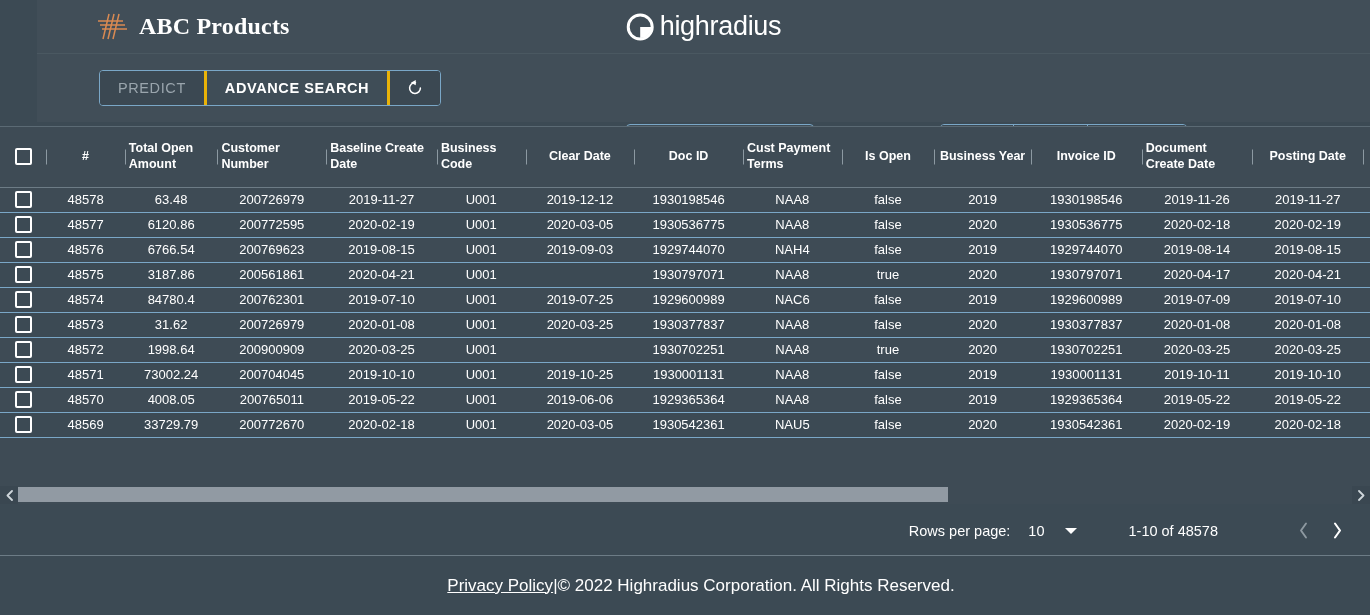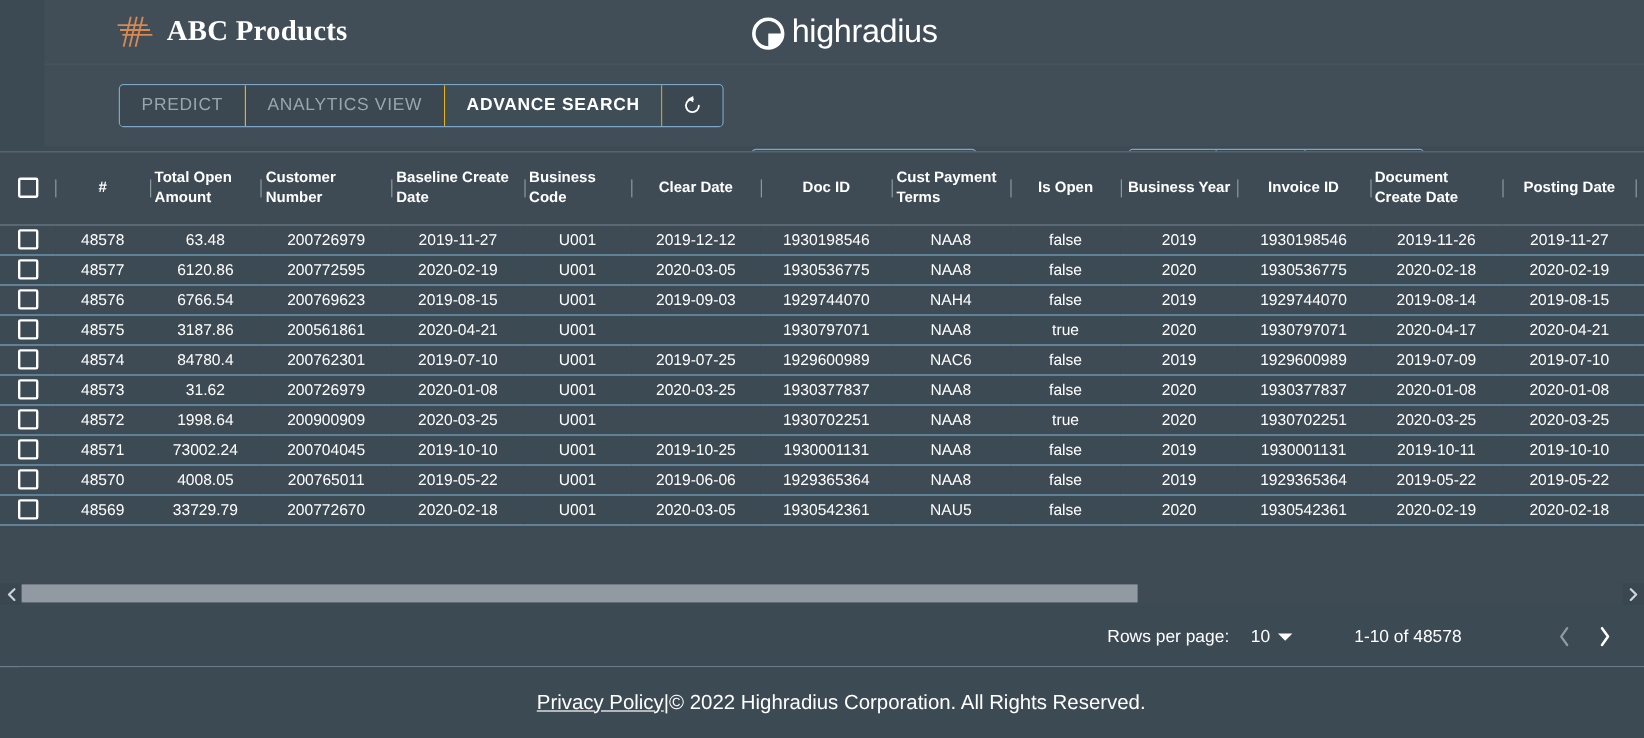--- a/index.html
+++ b/index.html
@@ -25,21 +25,21 @@
     font-family: "Liberation Serif", serif;
     font-weight: bold;
     font-size: 24px;
     color: #ffffff;
     margin-left: 10px;
     letter-spacing: 0.2px;
   }
   .hr-logo {
     position: absolute;
     left: 50%; transform: translateX(-50%);
-    display: flex; align-items: flex-end; gap: 6px;
+    display: flex; align-items: center; gap: 6px;
   }
   .hr-mark { width: 28px; height: 28px; display: block; }
   .hr-text { font-size: 27px; color: #ffffff; letter-spacing: -0.3px; font-weight: 300; }
 
   
   .toolbar {
     height: 68px; width: 100%;
     background: #414e58;
     position: relative;
     display: flex; align-items: center;
@@ -48,21 +48,21 @@
     display: flex;
     margin-left: 62px;
     border: 1px solid #7aa7c7;
     border-radius: 4px;
     overflow: hidden;
     height: 36px;
   }
   .btn-group button {
     background: #3b4852;
     border: none;
-    border-right: 1px solid #eab308;
+    border-right: 3px solid #eab308;
     color: #9aa5ad;
     font-size: 14.5px;
     letter-spacing: 0.6px;
     padding: 0 18px;
     height: 100%;
     cursor: pointer;
     font-family: "Liberation Sans", sans-serif;
   }
   .btn-group button:last-child { border-right: none; }
   .btn-group button.active { color: #ffffff; font-weight: bold; background: #3f4d57; }
@@ -204,21 +204,21 @@
     position: absolute; left: 0; top: 506px;
     width: 1370px; height: 50px;
     background: #3c4a54;
     display: flex; align-items: center; justify-content: flex-end;
     padding-right: 16px;
     border-bottom: 1px solid #6d7c86;
   }
   .pg-label { color: #ffffff; font-size: 14.5px; margin-right: 18px; }
   .pg-select {
     color: #ffffff; font-size: 14.5px;
-    display: flex; align-items: center; gap: 6px;
+    display: flex; align-items: center; gap: 20px;
     cursor: pointer; margin-right: 52px;
   }
   .caret { width: 0; height: 0; border-left: 6px solid transparent; border-right: 6px solid transparent; border-top: 6px solid #ffffff; }
   .pg-range { color: #ffffff; font-size: 14.5px; margin-right: 68px; text-align: center; }
   .pg-btn { width: 34px; height: 34px; display:flex; align-items:center; justify-content:center; cursor:pointer; }
   .pg-btn svg { width: 11px; height: 17px; display:block; }
 
   
   .footer {
     position: absolute; left: 16px; top: 556px;
@@ -259,21 +259,20 @@
         </svg>
       </span>
       <span class="hr-text">highradius</span>
     </div>
   </div>
 
   <div class="toolbar">
 
     <div class="btn-group">
       <button>PREDICT</button>
-      <button>ANALYTICS VIEW</button>
       <button class="active">ADVANCE SEARCH</button>
       <button class="btn-refresh">
         <span>
           <svg class="refresh-ico" viewBox="0 0 20 20">
             <path d="M16 10 A6 6 0 1 1 10.5 4.05" fill="none" stroke="#ffffff" stroke-width="1.7" stroke-linecap="round"></path>
             <path d="M10.8 1 L10.8 7 L5.4 4.2 Z" fill="#ffffff"></path>
           </svg>
         </span>
       </button>
     </div>

